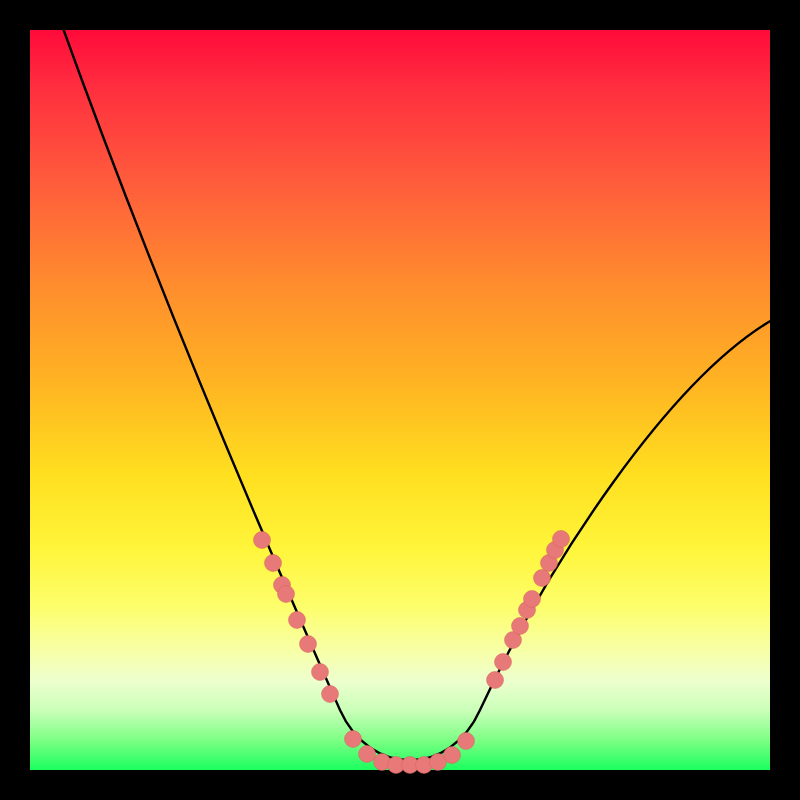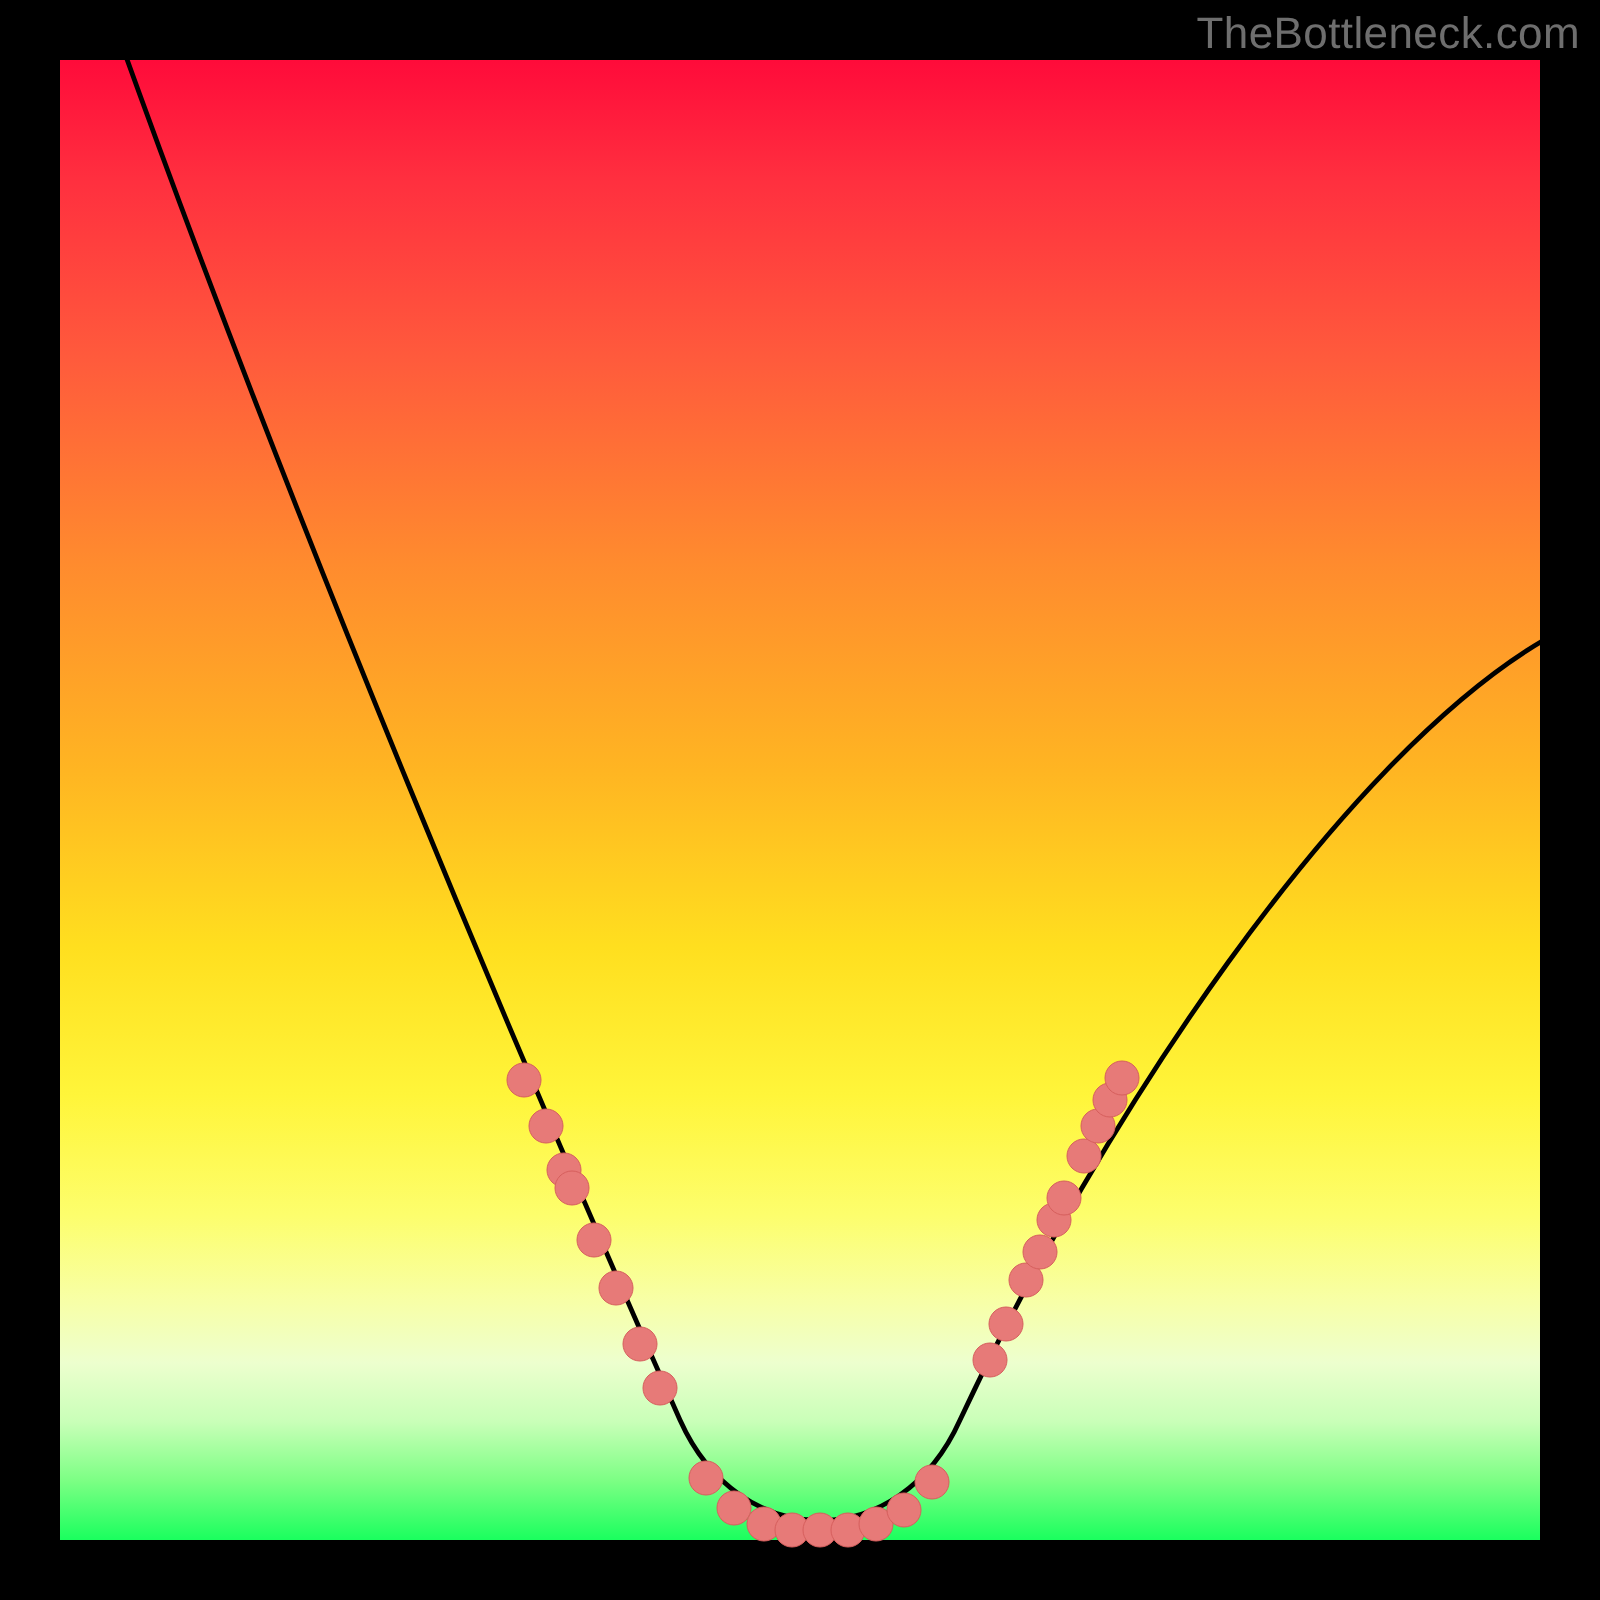--- a/index.html
+++ b/index.html
@@ -100,15 +100,14 @@
           <circle cx="502" cy="569" r="8.5" fill="#e77a78" stroke="#d65f5d" stroke-width="0.5"></circle>
           <circle cx="512" cy="548" r="8.5" fill="#e77a78" stroke="#d65f5d" stroke-width="0.5"></circle>
           <circle cx="519" cy="533" r="8.5" fill="#e77a78" stroke="#d65f5d" stroke-width="0.5"></circle>
           <circle cx="525" cy="520" r="8.5" fill="#e77a78" stroke="#d65f5d" stroke-width="0.5"></circle>
           <circle cx="531" cy="509" r="8.5" fill="#e77a78" stroke="#d65f5d" stroke-width="0.5"></circle>
         </g>
     </svg>
 
   </div>
 
-  <div class="watermark">TheBottleneck.com</div>
 
 </div>
 
 </body></html>

